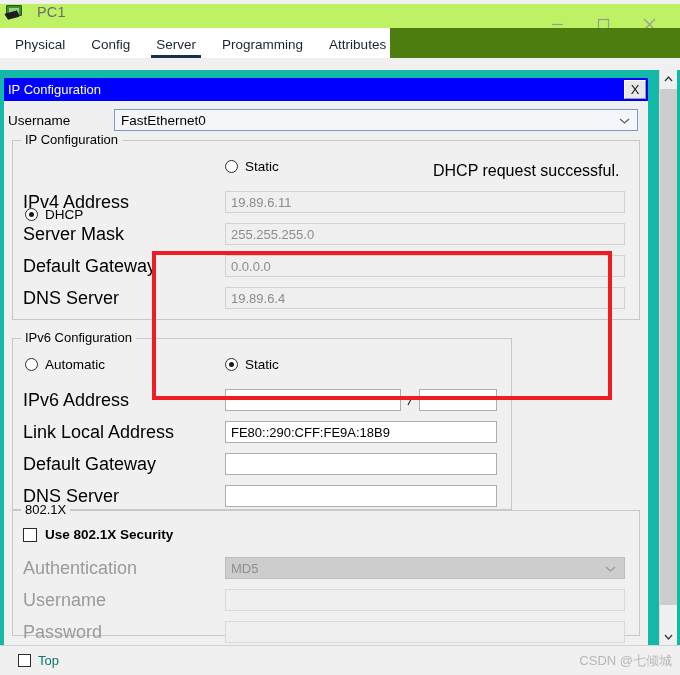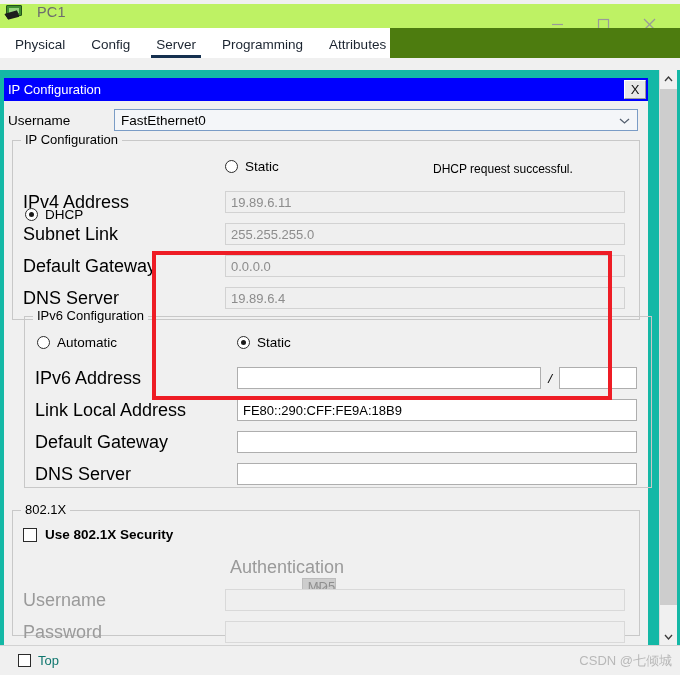--- a/index.html
+++ b/index.html
@@ -160,21 +160,21 @@
     background: transparent;
   }
   .group > .legend {
     position: absolute; left: 8px; top: -9px;
     background: #f0f0f0;
     padding: 0 4px;
     font-size: 13px; color: #000;
   }
 
   .grp-ipv4 { left: 8px; top: 62px; width: 628px; height: 180px; }
-  .grp-ipv6 { left: 8px; top: 238px; width: 628px; height: 172px; margin-left: 12px; }
+  .grp-ipv6 { left: 8px; top: 260px; width: 500px; height: 172px; }
   .grp-8021x { left: 8px; top: 432px; width: 628px; height: 126px; }
 
   
   .radio-row {
     position: absolute; left: 0; top: 18px;
     width: 100%; height: 24px;
   }
   .radio {
     position: absolute;
     display: flex; align-items: center;
@@ -189,21 +189,21 @@
     flex: none;
   }
   .rdot.on:after {
     content: "";
     position: absolute; left: 2.6px; top: 2.6px;
     width: 5.4px; height: 5.4px; border-radius: 50%;
     background: #1a1a1a;
   }
   .dhcp-status {
     position: absolute; left: 420px; top: 3px;
-    font-size: 12px; color: #000;
+    font-size: 16px; color: #000;
   }
 
   
   .frow {
     position: absolute;
     left: 0; width: 100%; height: 22px;
     display: flex; align-items: center;
   }
   .frow .flbl {
     width: 212px;
@@ -395,21 +395,21 @@
             <span>Static</span>
           </div>
           <div class="dhcp-status">DHCP request successful.</div>
         </div>
 
         <div class="frow" style="top:50px;">
           <div class="flbl">IPv4 Address</div>
           <div class="fld readonly">19.89.6.11</div>
         </div>
         <div class="frow" style="top:82px;">
-          <div class="flbl">Subnet Link</div>
+          <div class="flbl">Server Mask</div>
           <div class="fld readonly">255.255.255.0</div>
         </div>
         <div class="frow" style="top:114px;">
           <div class="flbl">Default Gateway</div>
           <div class="fld readonly">0.0.0.0</div>
         </div>
         <div class="frow" style="top:146px;">
           <div class="flbl">DNS Server</div>
           <div class="fld readonly">19.89.6.4</div>
         </div>
@@ -453,21 +453,21 @@
       </div>
 
       <div class="group grp-8021x">
         <div class="legend">802.1X</div>
 
         <div class="chk-row">
           <span class="cbox"></span>
           <span>Use 802.1X Security</span>
         </div>
 
-        <div class="frow dim" style="top:46px;flex-direction:column;">
+        <div class="frow dim" style="top:46px;">
           <div class="flbl">Authentication</div>
           <div class="fld combo-dis">
             <span>MD5</span>
             <span class="chev">
               <svg width="11" height="7" viewBox="0 0 11 7">
                   <path d="M1 1.5 L5.5 5.5 L10 1.5" fill="none" stroke="#9a9a9a" stroke-width="1.3"></path>
                 </svg>
             </span>
           </div>
         </div>

